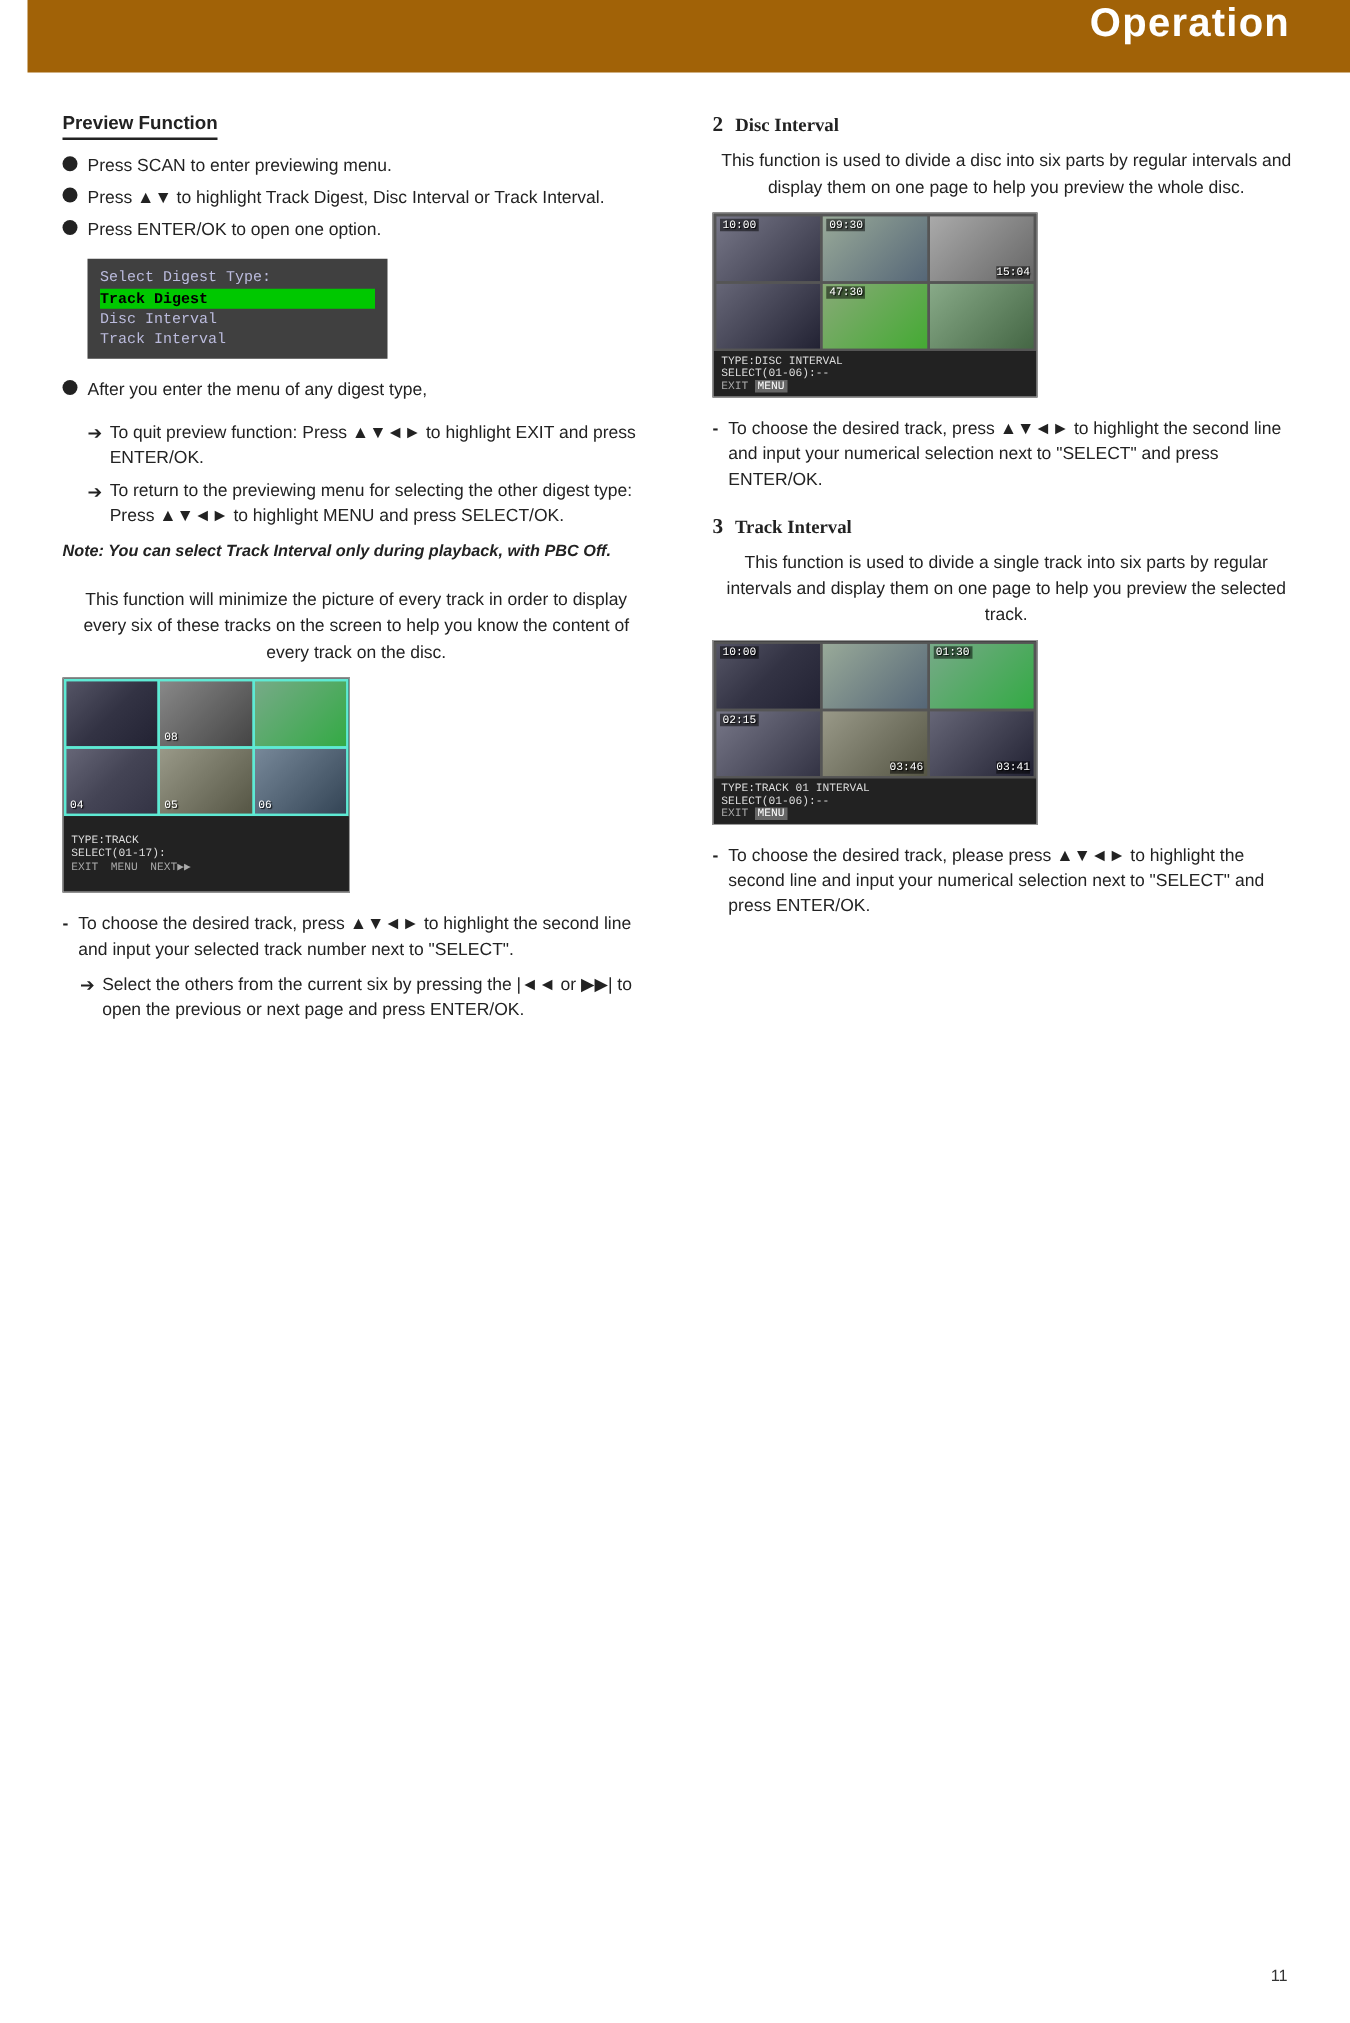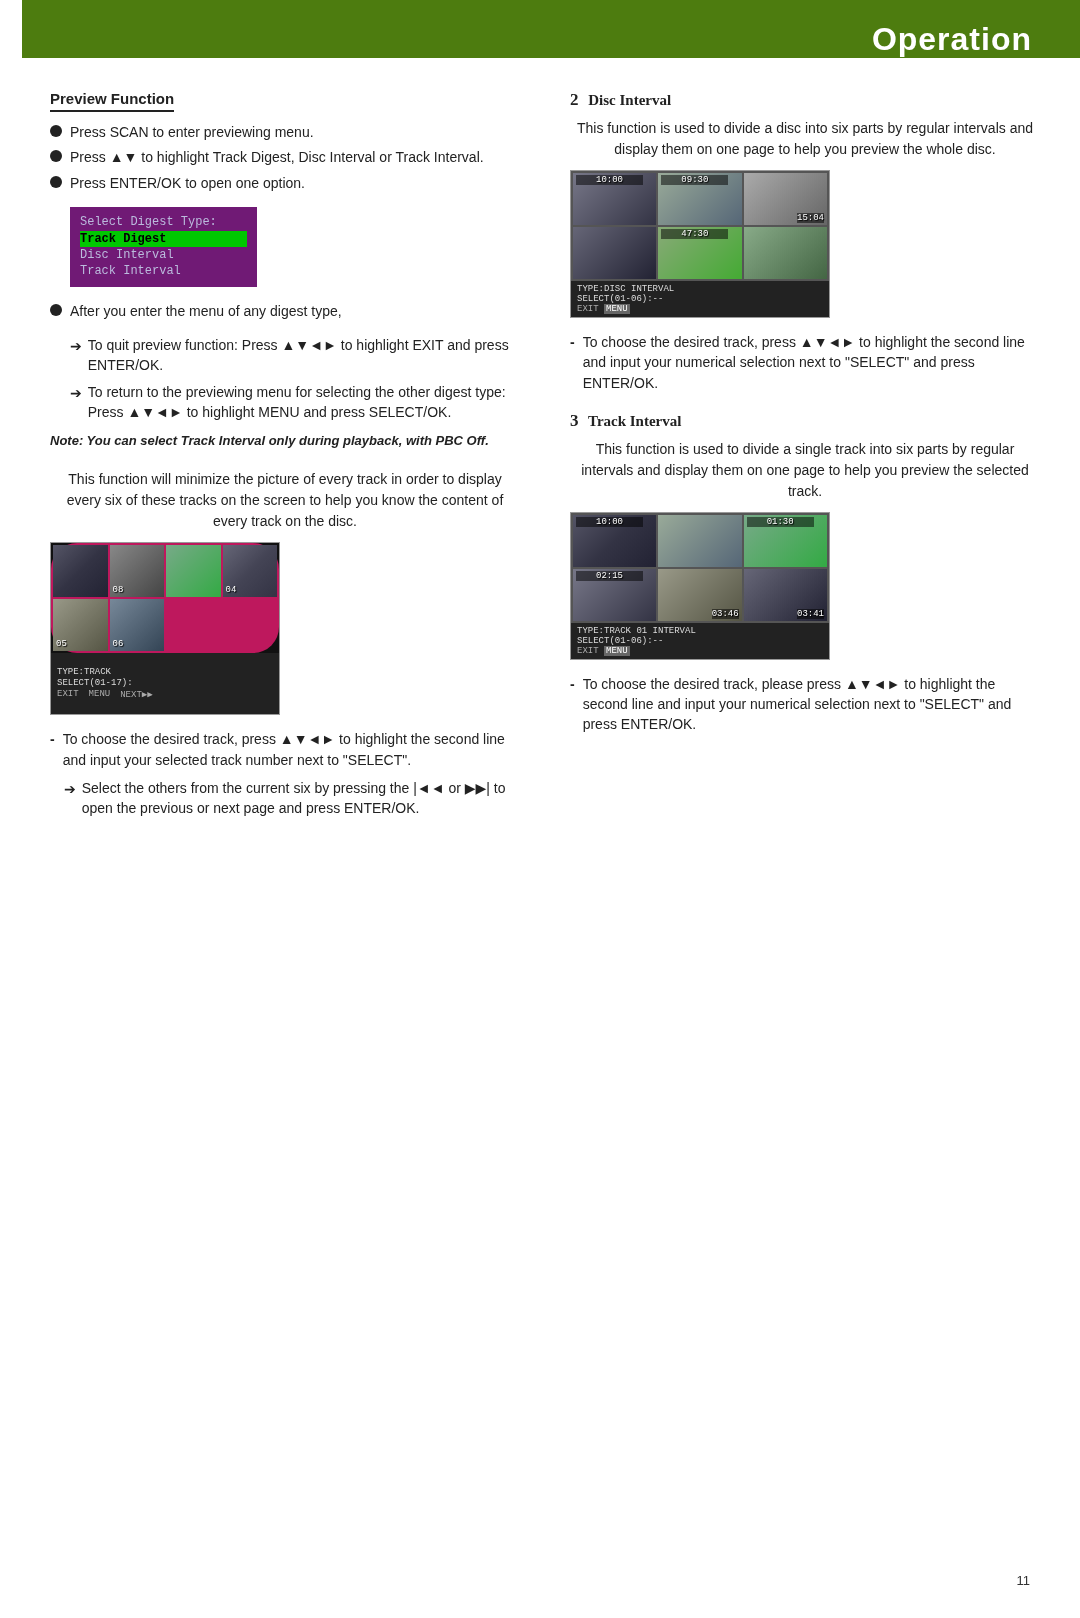--- a/index.html
+++ b/index.html
@@ -8,24 +8,24 @@
       min-height: 1618px;
       background: #fff;
       font-family: Arial, Helvetica, sans-serif;
       font-size: 14px;
       color: #222;
       position: relative;
     }
 
     
     .page-header {
-      background: #4d7c0f;
+      background: #a16207;
       height: 58px;
       display: flex;
-      align-items: flex-end;
+      align-items: flex-start;
       justify-content: flex-end;
       padding-right: 48px;
       margin-left: 22px;
     }
     .page-header-title {
       color: #fff;
       font-size: 32px;
       font-weight: bold;
       letter-spacing: 1px;
     }
@@ -73,22 +73,22 @@
       height: 12px;
       background: #222;
       border-radius: 50%;
       margin-top: 3px;
       margin-right: 8px;
       flex-shrink: 0;
     }
 
     
     .menu-screenshot {
-      background: #701a75;
-      width: 187px;
+      background: #404040;
+      width: 240px;
       padding: 8px 10px;
       margin: 10px 0 14px 20px;
       font-family: 'Courier New', monospace;
       font-size: 12px;
       color: #fff;
     }
     .menu-screenshot .menu-line {
       padding: 1px 0;
       color: #bbd;
     }
@@ -148,25 +148,24 @@
     
     .track-screenshot {
       width: 230px;
       border: 1px solid #999;
       background: #111;
       margin: 10px 0 14px 0;
       overflow: hidden;
     }
     .track-grid {
       display: grid;
-      grid-template-columns: 1fr 1fr 1fr 1fr;
+      grid-template-columns: 1fr 1fr 1fr;
       gap: 2px;
       padding: 2px;
-      background: #be185d;
-      border-radius: 26px;
+      background: #5eead4;
     }
     .track-cell {
       background: #333;
       height: 52px;
       position: relative;
       overflow: hidden;
       display: flex;
       align-items: center;
       justify-content: center;
     }
@@ -259,21 +258,21 @@
     }
     .disc-cell-time-tl {
       position: absolute;
       top: 2px;
       left: 3px;
       font-size: 9px;
       color: #fff;
       font-family: 'Courier New', monospace;
       text-shadow: 1px 1px 1px #000;
       background: rgba(0,0,0,0.5);
-      padding: 0 20px;
+      padding: 0 2px;
     }
     .disc-statusbar {
       background: #222;
       padding: 3px 6px;
       font-family: 'Courier New', monospace;
       font-size: 9px;
       color: #ddd;
     }
 
     

